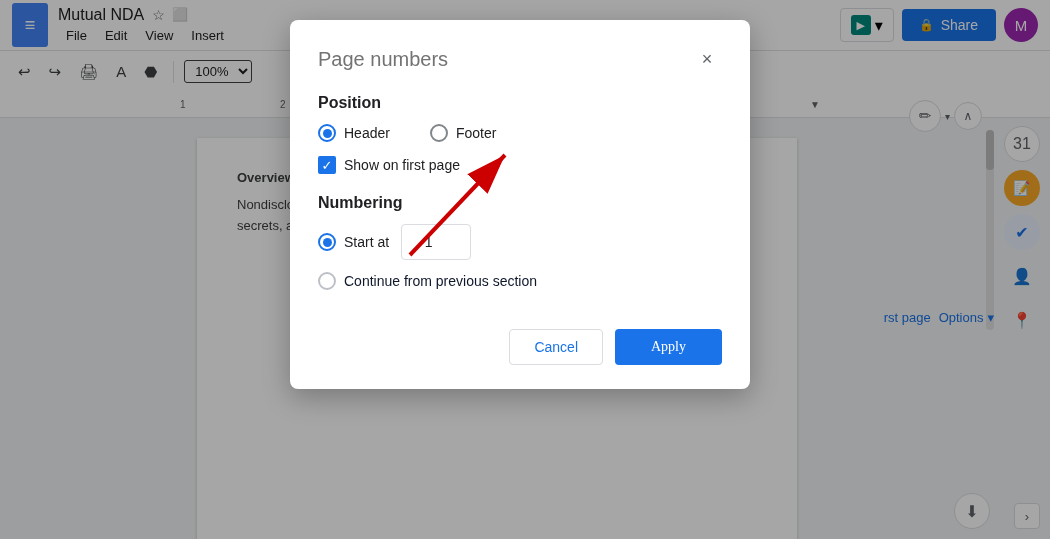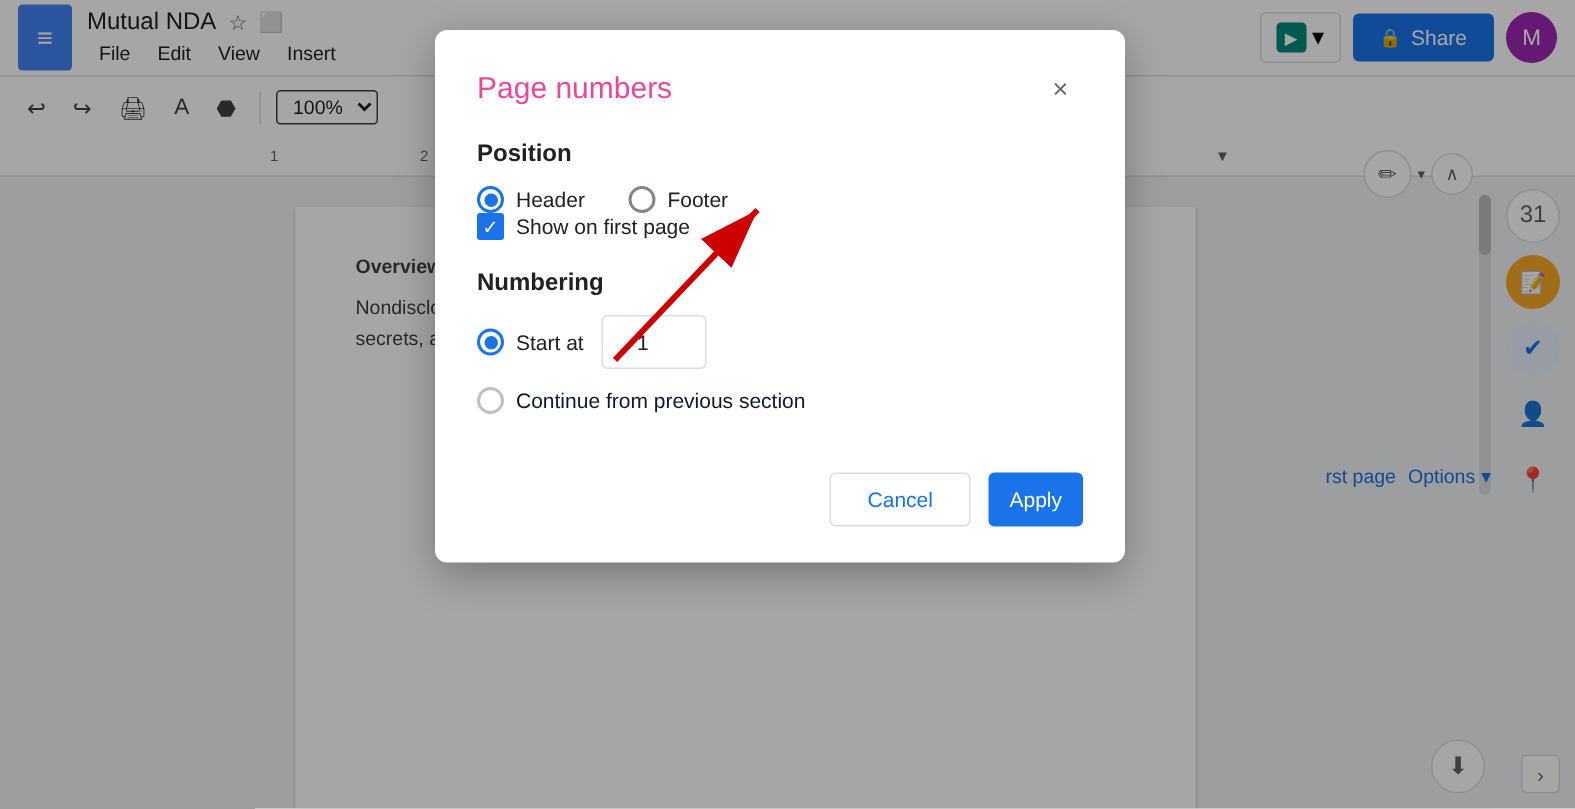--- a/index.html
+++ b/index.html
@@ -139,31 +139,31 @@
       background: #fff;
       border-radius: 8px;
       box-shadow: 0 8px 28px rgba(0,0,0,0.28);
       z-index: 20;
       padding: 24px 28px 24px 28px;
     }
     .modal-header {
       display: flex; align-items: center; justify-content: space-between;
       margin-bottom: 20px;
     }
-    .modal-title { font-size: 20px; font-weight: 500; color: #ec4899; }
+    .modal-title { font-size: 20px; font-weight: 500; color: #737373; }
     .close-btn {
       width: 30px; height: 30px; border-radius: 50%; cursor: pointer;
       display: flex; align-items: center; justify-content: center;
       color: #5f6368; font-size: 18px; border: none; background: transparent;
     }
 
     .section-label {
       font-size: 16px; font-weight: 600; color: #202124; margin-bottom: 12px;
     }
-    .radio-group { display: flex; gap: 29px; }
+    .radio-group { display: flex; gap: 40px; margin-bottom: 14px; }
     .radio-item { display: flex; align-items: center; gap: 8px; cursor: pointer; }
     .radio-circle {
       width: 18px; height: 18px; border-radius: 50%; border: 2px solid #1a73e8;
       display: flex; align-items: center; justify-content: center; flex-shrink: 0;
     }
     .radio-circle.filled::after {
       content: '';
       width: 9px; height: 9px; background: #1a73e8; border-radius: 50%;
     }
     .radio-circle.empty { border-color: #80868b; }
@@ -189,21 +189,21 @@
     .modal-footer {
       display: flex; justify-content: flex-end; gap: 12px;
     }
     .cancel-btn {
       background: #fff; border: 1px solid #dadce0; border-radius: 4px;
       padding: 9px 24px; font-size: 14px; font-weight: 500; color: #1a73e8;
       cursor: pointer;
     }
     .apply-btn {
       background: #1a73e8; color: #fff; border: none; border-radius: 4px;
-      padding: 9px 14px; font-size: 14px; font-weight: 500; cursor: pointer;
+      padding: 9px 36px; font-size: 14px; font-weight: 500; cursor: pointer; font-family: Liberation Serif, serif;
     }
 
     
     .right-panel-btns {
       position: absolute;
       right: 56px;
       top: 310px;
       display: flex; align-items: center; gap: 8px;
       font-size: 13px; color: #1a73e8; z-index: 5; text-align: right;
     }

